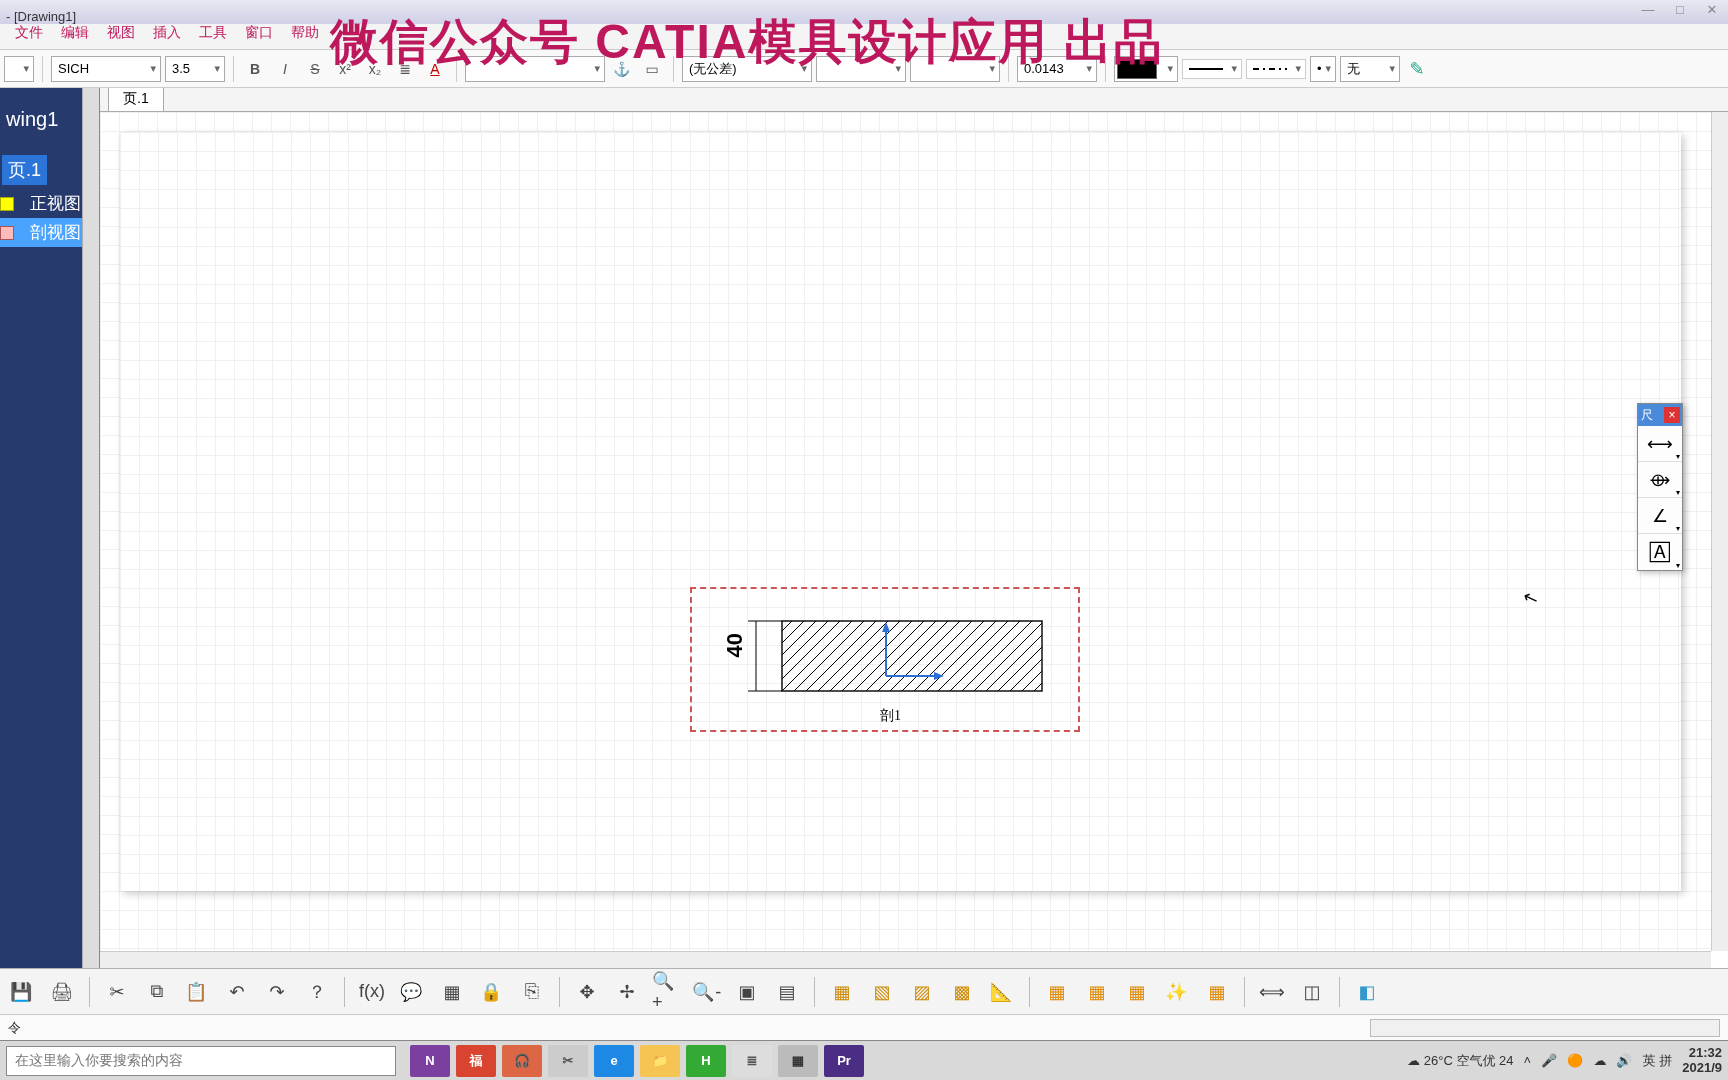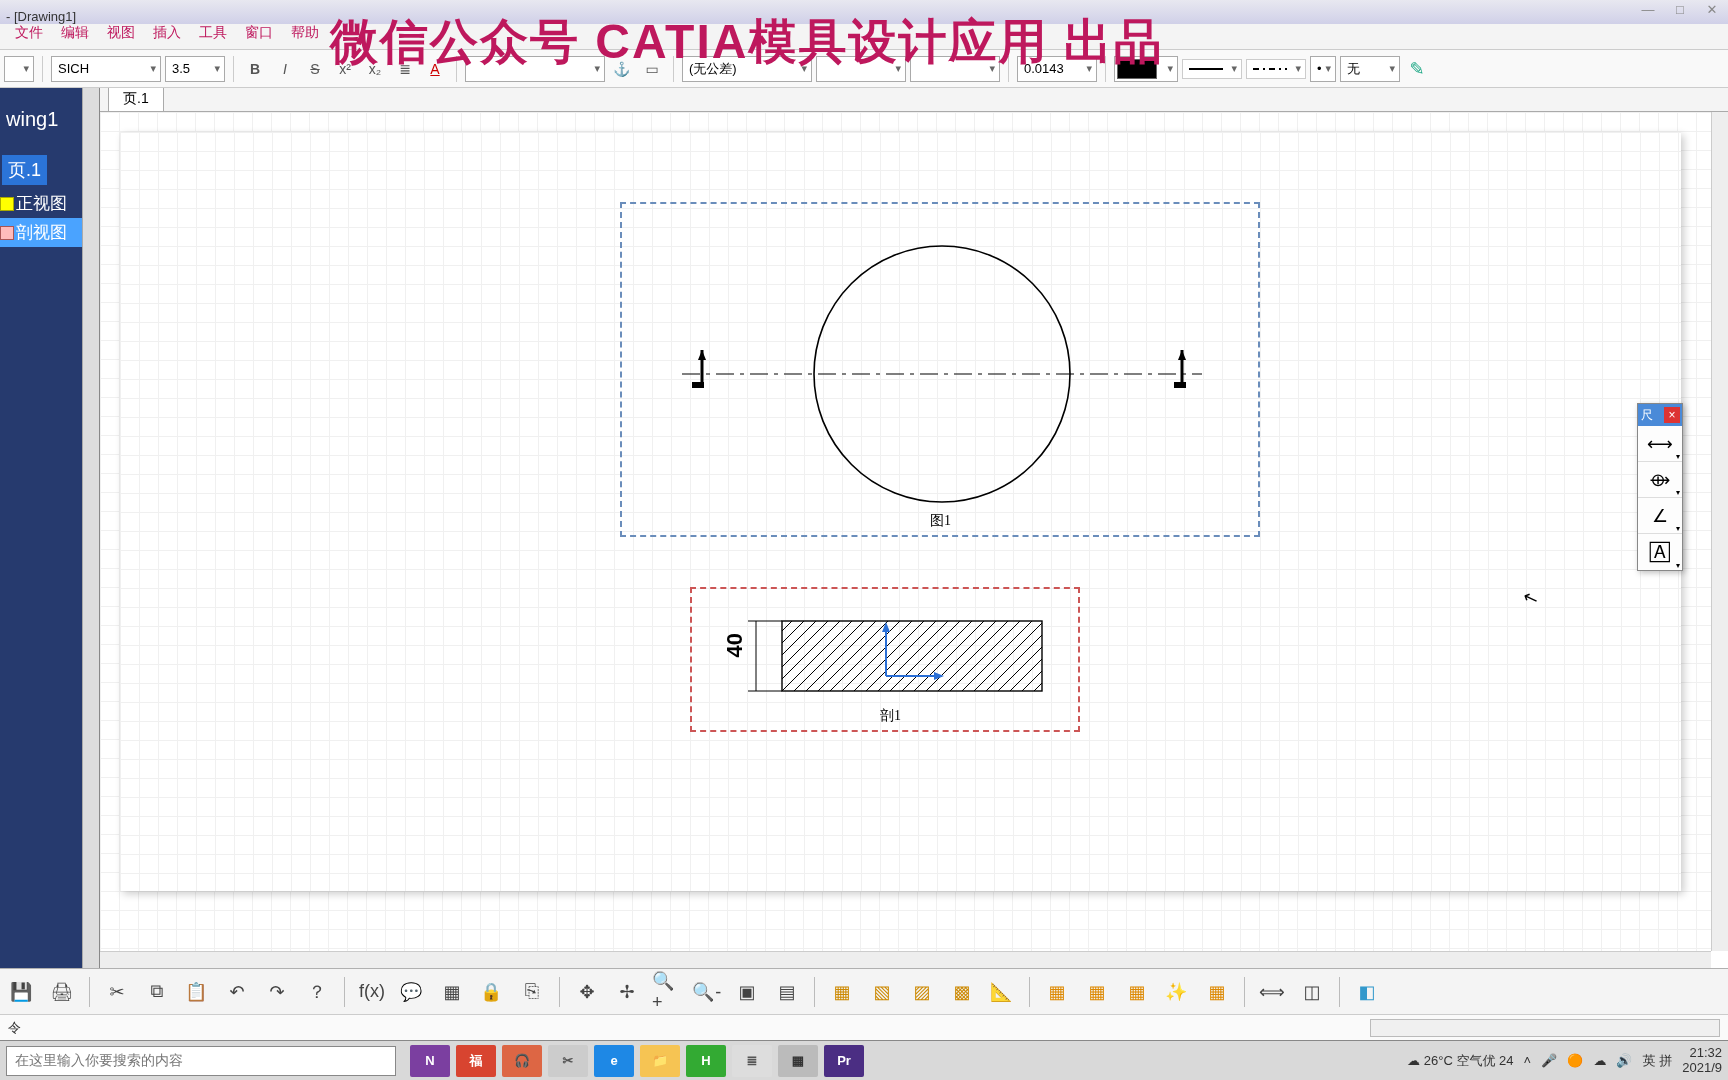--- a/index.html
+++ b/index.html
@@ -19,21 +19,21 @@
 .combo::after { content:"▾"; position:absolute; right:4px; font-size:11px; color:#666; }
 .tb-btn { width: 26px; height: 26px; display: inline-flex; align-items:center; justify-content:center; color:#555; font-size:14px; cursor:pointer; border:1px solid transparent; }
 .sep { width:1px; height:26px; background:#ccc; margin:0 4px; }
 .swatch { width: 40px; height: 20px; background:#000; border:1px solid #666; }
 .lineprev { width:60px; height:20px; display:inline-flex; align-items:center; justify-content:center; border:1px solid #ccc; background:#fff; }
 
 .workspace { display: flex; height: calc(100% - 24px - 26px - 38px - 46px - 26px - 40px); }
 
 .tree { width: 100px; background: #263a6e; color:#fff; overflow:hidden; position:relative; border-right:1px solid #888; }
 .tree .scrollv { position:absolute; right:0; top:0; width:17px; height:100%; background:#ddd; border-left:1px solid #aaa; }
-.tree-item { padding:3px 0; font-size:17px; display:flex; align-items:center; gap:2px; }
+.tree-item { padding:3px 0; font-size:17px; display:flex; align-items:center; gap:16px; }
 .tree-title { font-size:20px; padding:20px 6px; color:#fff; }
 .tree-item.sel { background:#4aa3ff;text-align:right; }
 .tree-item .sq { width:14px; height:14px; background:#fbb; border:1px solid #a55; display:inline-block; }
 .tree-item .sq2 { width:14px; height:14px; background:#ff0; border:1px solid #aa0; display:inline-block; }
 .tree-page { background:#2b74d8; padding:3px 6px; display:inline-block; margin:4px 2px; font-size:18px; }
 
 .canvas-wrap { flex:1; position:relative; background:#fff; overflow:hidden; }
 .tabbar { height:24px; display:flex; align-items:flex-end; padding-left:8px; border-bottom:1px solid #aaa; background:#f4f4f4;}
 .tab { padding:3px 14px; border:1px solid #aaa; border-bottom:none; background:#fff; font-size:14px; }
 .canvas { position:absolute; left:0; right:17px; top:24px; bottom:17px; background:#fff;
@@ -70,21 +70,21 @@
 .sb-sep { width:1px; height:30px; background:#bbb; margin:0 3px; }
 
 .statusbar3 { height:26px; background:#fafafa; border-top:1px solid #ccc; display:flex; align-items:center; padding:0 8px; font-size:13px; color:#333; }
 .statusbar3 .right-box { margin-left:auto; width:350px; height:18px; border:1px solid #bbb; background:#f0f0f0; }
 
 .taskbar { height:40px; background:#d9d9d9; border-top:1px solid #888; display:flex; align-items:center; font-size:14px; }
 .searchbox { width:390px; height:30px; background:#fff; border:1px solid #888; margin-left:6px; padding:0 8px; display:flex; align-items:center; color:#777; }
 .task-icons { display:flex; gap:6px; margin-left:14px; }
 .task-icons .ti { width:40px; height:32px; display:flex; align-items:center; justify-content:center; font-size:13px; font-weight:bold; color:#fff; border-radius:2px; }
 .tray { margin-left:auto; display:flex; align-items:center; gap:10px; padding-right:6px; color:#333; font-size:13px; }
-.clock { text-align:right; line-height:1.1; font-size:13px; }
+.clock { text-align:right; line-height:1.1; font-size:13px;font-weight:bold; }
 
 svg.hatched rect.h { fill:url(#hatch); stroke:#000; stroke-width:1.4; }
 </style>
 </head>
 <body>
 
 <div class="watermark">微信公众号 CATIA模具设计应用 出品</div>
 
 <div class="titlebar">
   <span>- [Drawing1]</span>
@@ -163,37 +163,20 @@
     <div class="scrollv"></div>
   </div>
 
   <div class="canvas-wrap">
     <div class="tabbar">
       <div class="tab">页.1</div>
     </div>
     <div class="canvas">
       <div class="paper-edge"></div>
 
-      <div class="view1">
-        <svg width="640" height="335" style="position:absolute;left:0;top:0">
-          <circle cx="320" cy="170" r="128" fill="none" stroke="#000" stroke-width="1.6"></circle>
-          <line x1="60" y1="170" x2="580" y2="170" stroke="#000" stroke-width="1.2" stroke-dasharray="18 6 4 6"></line>
-          <g>
-            <line x1="80" y1="146" x2="80" y2="182" stroke="#000" stroke-width="3"></line>
-            <polygon points="80,146 76,156 84,156" fill="#000"></polygon>
-            <rect x="70" y="178" width="12" height="6" fill="#000"></rect>
-          </g>
-          <g>
-            <line x1="560" y1="146" x2="560" y2="182" stroke="#000" stroke-width="3"></line>
-            <polygon points="560,146 556,156 564,156" fill="#000"></polygon>
-            <rect x="552" y="178" width="12" height="6" fill="#000"></rect>
-          </g>
-        </svg>
-        <span class="view-label" style="left:308px; top:308px">图1</span>
-      </div>
 
       <div class="view2">
         <svg class="hatched" width="390" height="145" style="position:absolute;left:0;top:0">
           <defs>
             <pattern id="hatch" patternUnits="userSpaceOnUse" width="12" height="12">
               <path d="M-3,3 l6,-6 M0,12 l12,-12 M9,15 l6,-6" stroke="#000" stroke-width="1"></path>
             </pattern>
           </defs>
           <rect class="h" x="90" y="32" width="260" height="70"></rect>
           <line x1="64" y1="32" x2="64" y2="102" stroke="#000" stroke-width="1"></line>

